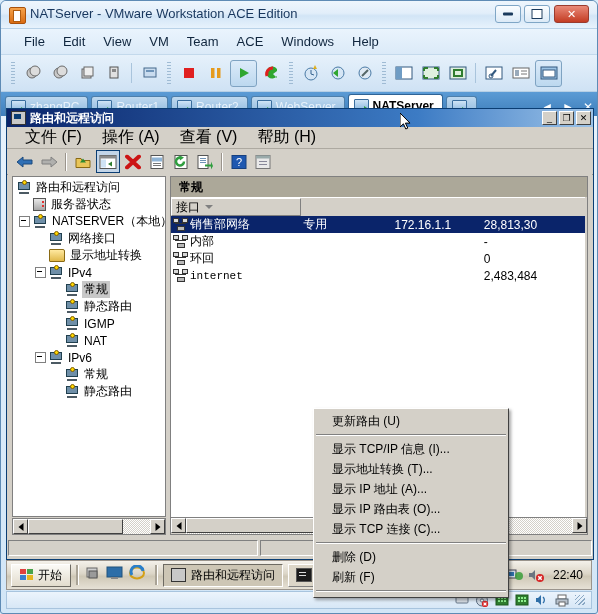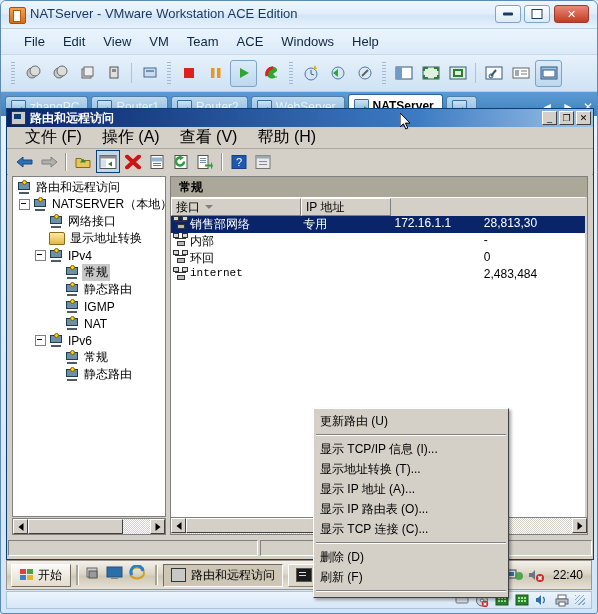--- a/index.html
+++ b/index.html
@@ -190,21 +190,21 @@
   #list-header-band .t{font-size:12px;font-weight:bold;color:#000;}
   #list-cols{height:18px;display:flex;background:#d4d0c8;}
   .lcol{
     border:1px solid #fff;border-right-color:#808080;border-bottom-color:#808080;
     box-sizing:border-box;display:flex;align-items:center;padding-left:4px;
     font-size:12px;color:#000;background:#d4d0c8;white-space:nowrap;overflow:hidden;
   }
   .sortarrow{width:0;height:0;margin-left:5px;
     border-left:4px solid transparent;border-right:4px solid transparent;border-top:4px solid #808080;}
   #list-rows{position:relative;background:#fff;}
-  .lrow{height:17px;display:flex;align-items:flex-start;font-size:12px;color:#000;white-space:nowrap;}
+  .lrow{height:17px;display:flex;align-items:center;font-size:12px;color:#000;white-space:nowrap;}
   .lrow.sel{background:#0a246a;color:#fff;}
   .netico{width:15px;height:13px;position:relative;flex:none;margin:0 2px 0 2px;}
   .netico .a{position:absolute;left:0;top:0;width:6px;height:5px;background:#d8d8d8;border:1px solid #333;box-sizing:border-box;}
   .netico .b{position:absolute;right:0;top:0;width:6px;height:5px;background:#d8d8d8;border:1px solid #333;box-sizing:border-box;}
   .netico .c{position:absolute;left:4px;bottom:0;width:8px;height:5px;background:#b9b9b9;border:1px solid #333;box-sizing:border-box;}
   .netico .w{position:absolute;left:2px;top:5px;width:11px;height:1px;background:#333;}
   .cell{overflow:hidden;padding-left:4px;box-sizing:border-box;}
   #list-hscroll{
     position:absolute;left:0;right:0;bottom:0;height:17px;background:#d4d0c8;
     border-top:1px solid #808080;display:flex;box-sizing:border-box;
@@ -212,21 +212,21 @@
   #list-vedge{position:absolute;right:0;top:20px;bottom:17px;width:2px;background:#d4d0c8;}
 
   
   #context-menu{
     position:absolute;left:305px;top:234px;width:196px;
     background:#d4d0c8;border:1px solid #fff;
     border-right-color:#404040;border-bottom-color:#404040;
     box-shadow:2px 2px 3px rgba(0,0,0,.35);
     box-sizing:border-box;padding:2px 0;z-index:50;
   }
-  .cmi{height:20px;display:flex;align-items:center;padding-left:6px;
+  .cmi{height:20px;display:flex;align-items:center;padding-left:18px;
     font-size:12px;color:#000;white-space:nowrap;}
   .cmsep{height:1px;margin:3px 2px;background:#808080;border-bottom:1px solid #fff;}
 
   
   #mmc-status{
     position:absolute;left:1px;right:1px;bottom:1px;height:20px;background:#d4d0c8;
     display:flex;align-items:center;
   }
   .sbp{height:16px;border:1px solid #808080;border-right-color:#fff;border-bottom-color:#fff;
     box-sizing:border-box;margin-right:2px;background:#d4d0c8;}
@@ -549,20 +549,24 @@
 
           <div class="tnode" style="padding-left:2px">
             <span class="compico">
                 <span class="scr"></span>
                 <span class="base"></span>
                 <span class="dot"></span>
               </span>
             <span class="lbl">路由和远程访问</span>
           </div>
 
+          <div class="tnode" style="padding-left:18px">
+            <span class="srvico"></span>
+            <span class="lbl">服务器状态</span>
+          </div>
 
           <div class="tnode" style="padding-left:4px">
             <span class="expander"></span>
             <span class="compico">
                 <span class="scr"></span>
                 <span class="base"></span>
                 <span class="dot"></span>
               </span>
             <span class="lbl">NATSERVER（本地）</span>
           </div>
@@ -671,23 +675,20 @@
       </div>
 
       <div id="list-pane">
         <div id="list-header-band">
           <span class="t">常规</span>
         </div>
         <div id="list-cols">
           <div class="lcol" style="width:130px">
             <span>接口</span>
             <span class="sortarrow"></span>
-          </div>
-          <div class="lcol" style="width:90px">
-            <span>IP 地址</span>
           </div>
         </div>
 
         <div id="list-rows">
           <div class="lrow sel">
             <span class="netico">
                 <span class="a"></span>
                 <span class="b"></span>
                 <span class="w"></span>
                 <span class="c"></span>

